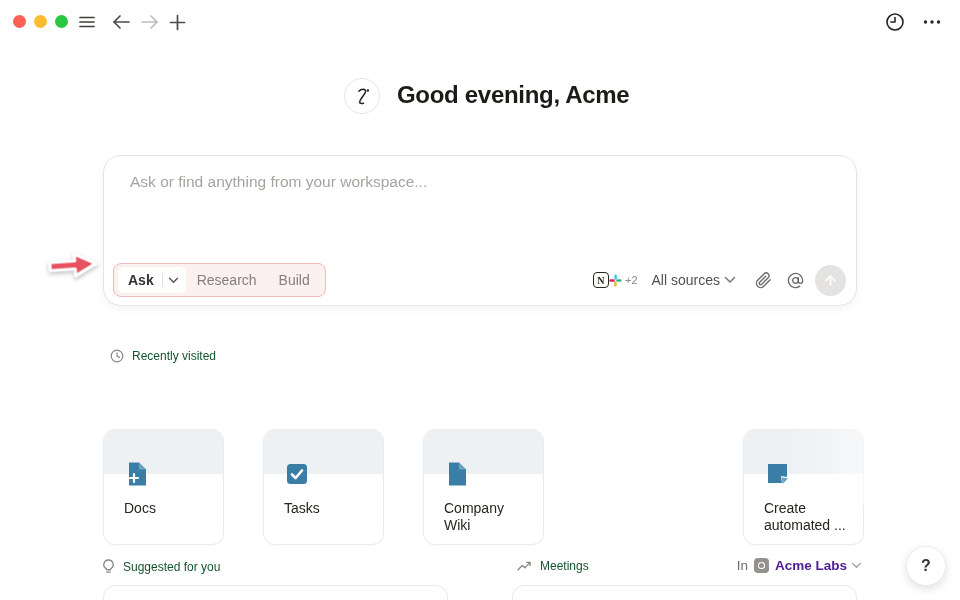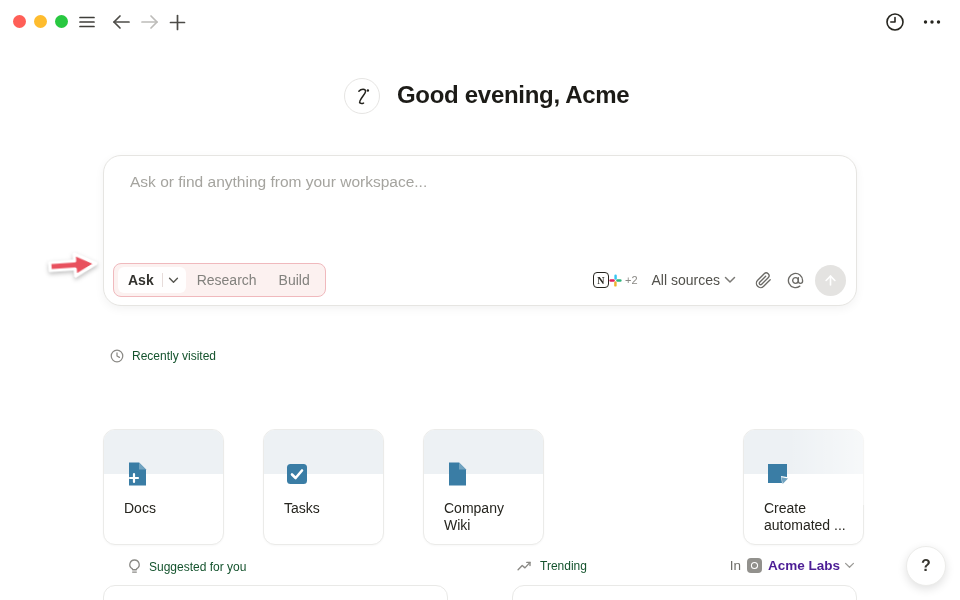--- a/index.html
+++ b/index.html
@@ -62,23 +62,23 @@
   .cards-row{position:absolute;left:103px;top:381px;width:857px;height:118px;}
   .card{position:absolute;top:0;width:121px;height:116px;box-sizing:border-box;background:#fff;
     border:1px solid #ebebe9;border-radius:12px;overflow:hidden;cursor:pointer;box-shadow:0 1px 2px rgba(0,0,0,0.03);margin-top:48px;}
   .card-band{position:absolute;top:0;left:0;right:0;height:44px;background:#edf1f4;}
   .card-icon{position:absolute;left:20px;top:31px;width:26px;height:26px;}
   .card-title{position:absolute;left:20px;top:70px;right:12px;font-size:14px;font-weight:500;color:#26251f;line-height:17px;}
   .cards-fade{position:absolute;left:685px;top:-6px;width:180px;height:130px;pointer-events:none;
     background:linear-gradient(90deg,rgba(255,255,255,0) 0%,#ffffff 78%);}
 
   
-  .suggested-label{position:absolute;left:128px;top:559px;justify-content:space-between;}
+  .suggested-label{position:absolute;left:102px;top:559px;justify-content:space-between;}
   .trending-label{position:absolute;left:517px;top:559px;}
-  .scope-select{position:absolute;right:105px;top:558px;display:flex;align-items:center;cursor:pointer;font-size:13.5px;color:#5a5954;}
+  .scope-select{position:absolute;right:98px;top:558px;display:flex;align-items:center;cursor:pointer;font-size:13.5px;color:#5a5954;}
   .scope-prefix{color:#6f6e69;margin-right:6px;}
   .ws-badge{width:15px;height:15px;border-radius:4px;background:#92918d;margin-right:6px;
     display:flex;align-items:center;justify-content:center;}
   .ws-name{font-weight:600;color:#4c1d95;}
   .scope-select .chev{margin-left:4px;}
 
   .help-btn{position:absolute;left:906px;top:546px;width:40px;height:40px;border-radius:50%;background:#fff;
     border:1px solid #ececea;box-shadow:0 3px 10px rgba(0,0,0,0.12);display:flex;align-items:center;justify-content:center;
     font-size:16px;font-weight:700;color:#37352f;cursor:pointer;box-sizing:border-box;}
 
@@ -273,21 +273,21 @@
     <line x1="5" y1="14" x2="9" y2="14" stroke="#8a8985" stroke-width="1.4" stroke-linecap="round"></line>
   </svg>
   <span>Suggested for you</span>
 </div>
 
 <div class="section-label trending-label">
   <svg width="15" height="11" viewBox="0 0 16 12">
     <polyline points="1,9.5 5.5,5 8.5,7.5 14,1.5" fill="none" stroke="#8a8985" stroke-width="1.5" stroke-linecap="round" stroke-linejoin="round"></polyline>
     <polyline points="10.5,1.5 14,1.5 14,5" fill="none" stroke="#8a8985" stroke-width="1.5" stroke-linecap="round" stroke-linejoin="round"></polyline>
   </svg>
-  <span>Trending</span>
+  <span>Meetings</span>
 </div>
 
 <div class="scope-select">
   <span class="scope-prefix">In</span>
   <span class="ws-badge">
     <svg width="9" height="9" viewBox="0 0 10 10">
         <circle cx="5" cy="5" r="3.4" fill="none" stroke="#ffffff" stroke-width="1.2"></circle>
       </svg>
   </span>
   <span class="ws-name">Acme Labs</span>

